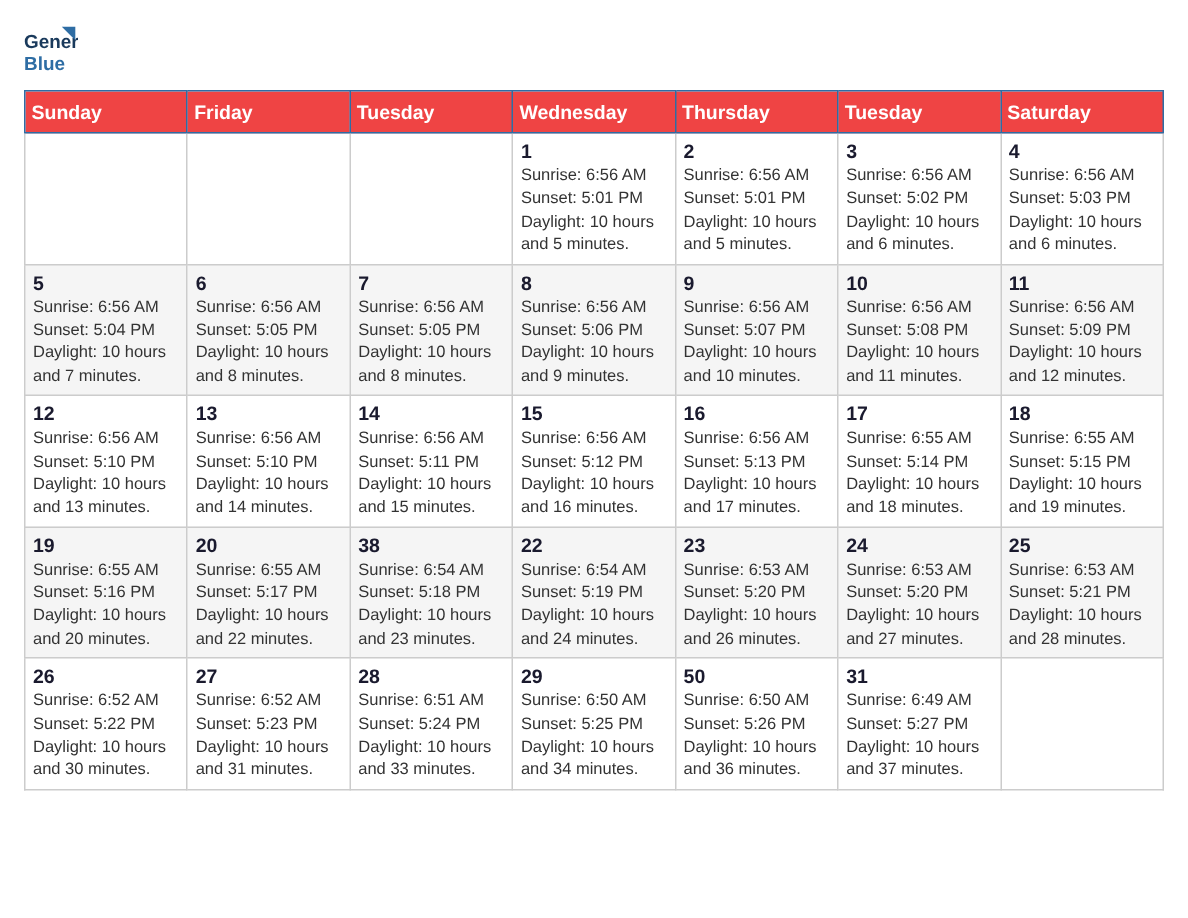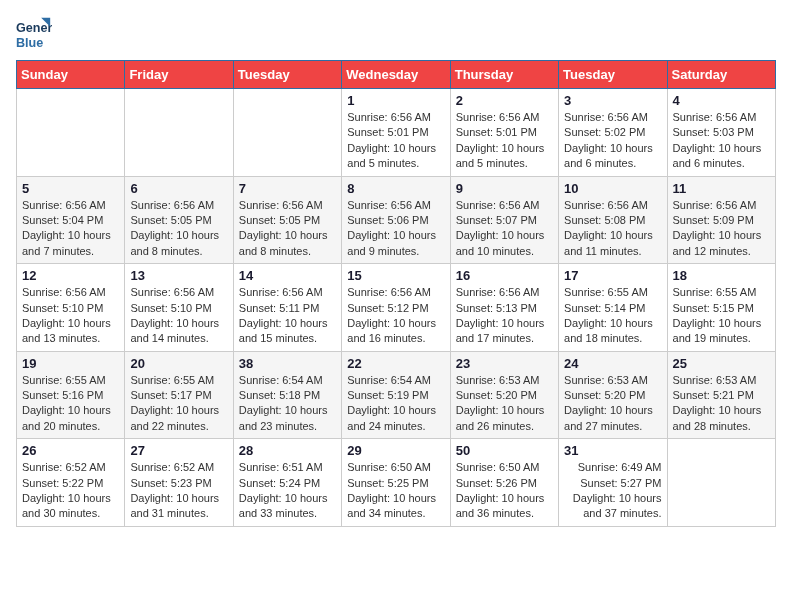--- a/index.html
+++ b/index.html
@@ -323,21 +323,21 @@
         </td>
         <td>
           <div class="day-number">50</div>
           <div class="day-info" style="white-space: pre-line;">Sunrise: 6:50 AM
 Sunset: 5:26 PM
 Daylight: 10 hours
 and 36 minutes.</div>
         </td>
         <td>
           <div class="day-number">31</div>
-          <div class="day-info" style="white-space: pre-line; text-align: right;">Sunrise: 6:49 AM
+          <div class="day-info" style="white-space: pre-line;">Sunrise: 6:49 AM
 Sunset: 5:27 PM
 Daylight: 10 hours
 and 37 minutes.</div>
         </td>
         <td class="empty-cell"></td>
       </tr>
     </tbody>
 </table>
 
 </body></html>

